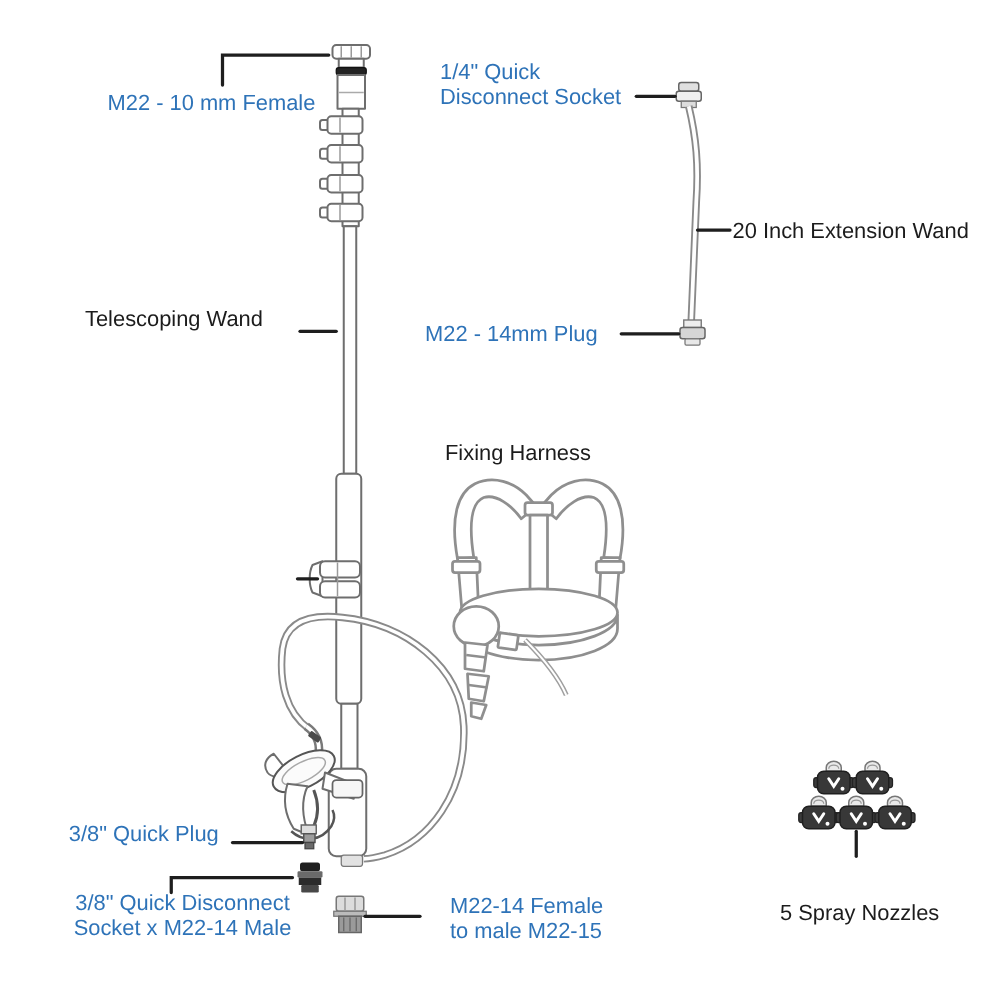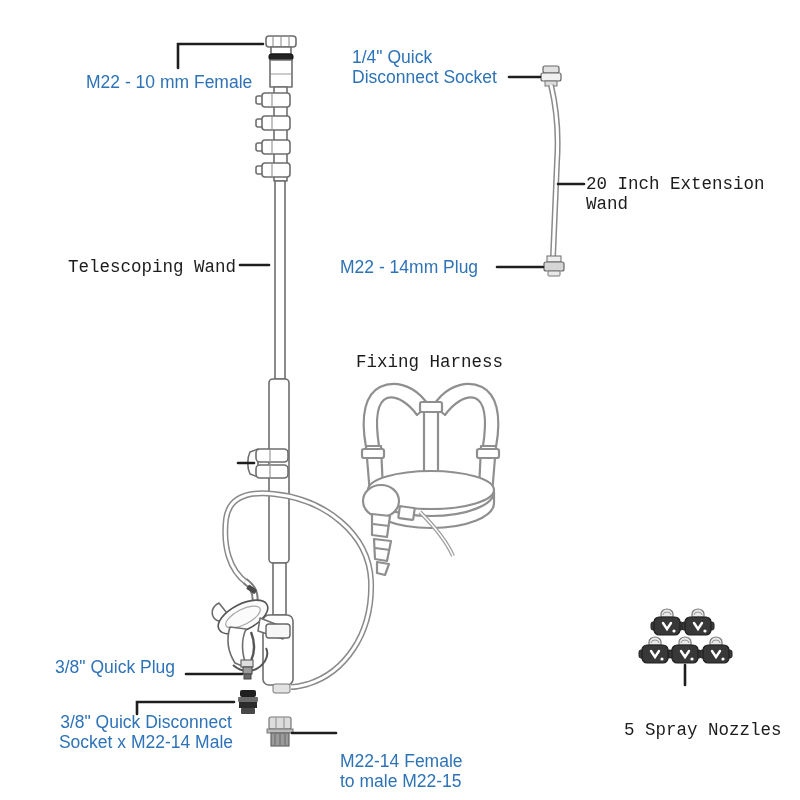--- a/index.html
+++ b/index.html
@@ -2,21 +2,21 @@
 <html style="--label-blue: #2e73b8; --label-black: #1c1c1c; --leader-line: #1e1e1e;"><head>
 <meta charset="utf-8">
 <style>
   html,body{margin:0;padding:0;background:#ffffff;}
   #stage{position:relative;width:800px;height:800px;background:#ffffff;overflow:hidden;
          font-family:"Liberation Sans",sans-serif;}
   #artwork{position:absolute;left:0;top:0;}
   .label{position:absolute;font-size:17.5px;line-height:20px;white-space:pre-line;
          font-family:"Liberation Sans",sans-serif;}
   .blue{color:var(--label-blue,#2e73b8);}
-  .black{color:var(--label-black,#1c1c1c);font-weight:500;font-family:Liberation Mono, monospace;}
+  .black{color:var(--label-black,#1c1c1c);font-weight:500;}
   .center{text-align:center;}
   
   .ln{stroke:#1e1e1e;stroke-width:2.6;fill:none;stroke-linecap:round;}
   .art{stroke:#6e6e6e;stroke-width:1.6;fill:#ffffff;stroke-linejoin:round;}
   .art-l{stroke:#8f8f8f;stroke-width:2.2;fill:#ffffff;stroke-linejoin:round;}
   .tube{stroke:#8a8a8a;stroke-width:6;fill:none;}
   .tube-core{stroke:#ffffff;stroke-width:3;fill:none;}
 </style>
 </head>
 <body>
@@ -189,22 +189,22 @@
       <path class="ln" d="M292,733 L336,733"></path>
       <path class="ln" d="M685,665 L685,685"></path>
     </g>
   </svg>
 
   <div class="label blue" style="left:86px;  top:72px;">M22 - 10 mm Female</div>
   <div class="label blue" style="left:352px; top:47px;">1/4" Quick
 Disconnect Socket</div>
   <div class="label black" style="left:586px; top:174px;">20 Inch Extension Wand</div>
   <div class="label blue" style="left:340px; top:257px;">M22 - 14mm Plug</div>
-  <div class="label black" style="left:68px;  top:257px;">Telescoping Wand</div>
+  <div class="label black" style="left:68px;  top:245px;">Telescoping Wand</div>
   <div class="label black" style="left:356px; top:352px;">Fixing Harness</div>
   <div class="label blue" style="left:55px;  top:657px;">3/8" Quick Plug</div>
   <div class="label blue center" style="left:46px; top:712px; width:200px;">3/8" Quick Disconnect
 Socket x M22-14 Male</div>
-  <div class="label blue" style="left:340px; top:714px;margin-top:37px;">M22-14 Female
+  <div class="label blue" style="left:360px; top:714px;">M22-14 Female
 to male M22-15</div>
   <div class="label black" style="left:624px; top:704px;margin-top:16px;">5 Spray Nozzles</div>
 
 </div>
 
 </body></html>

